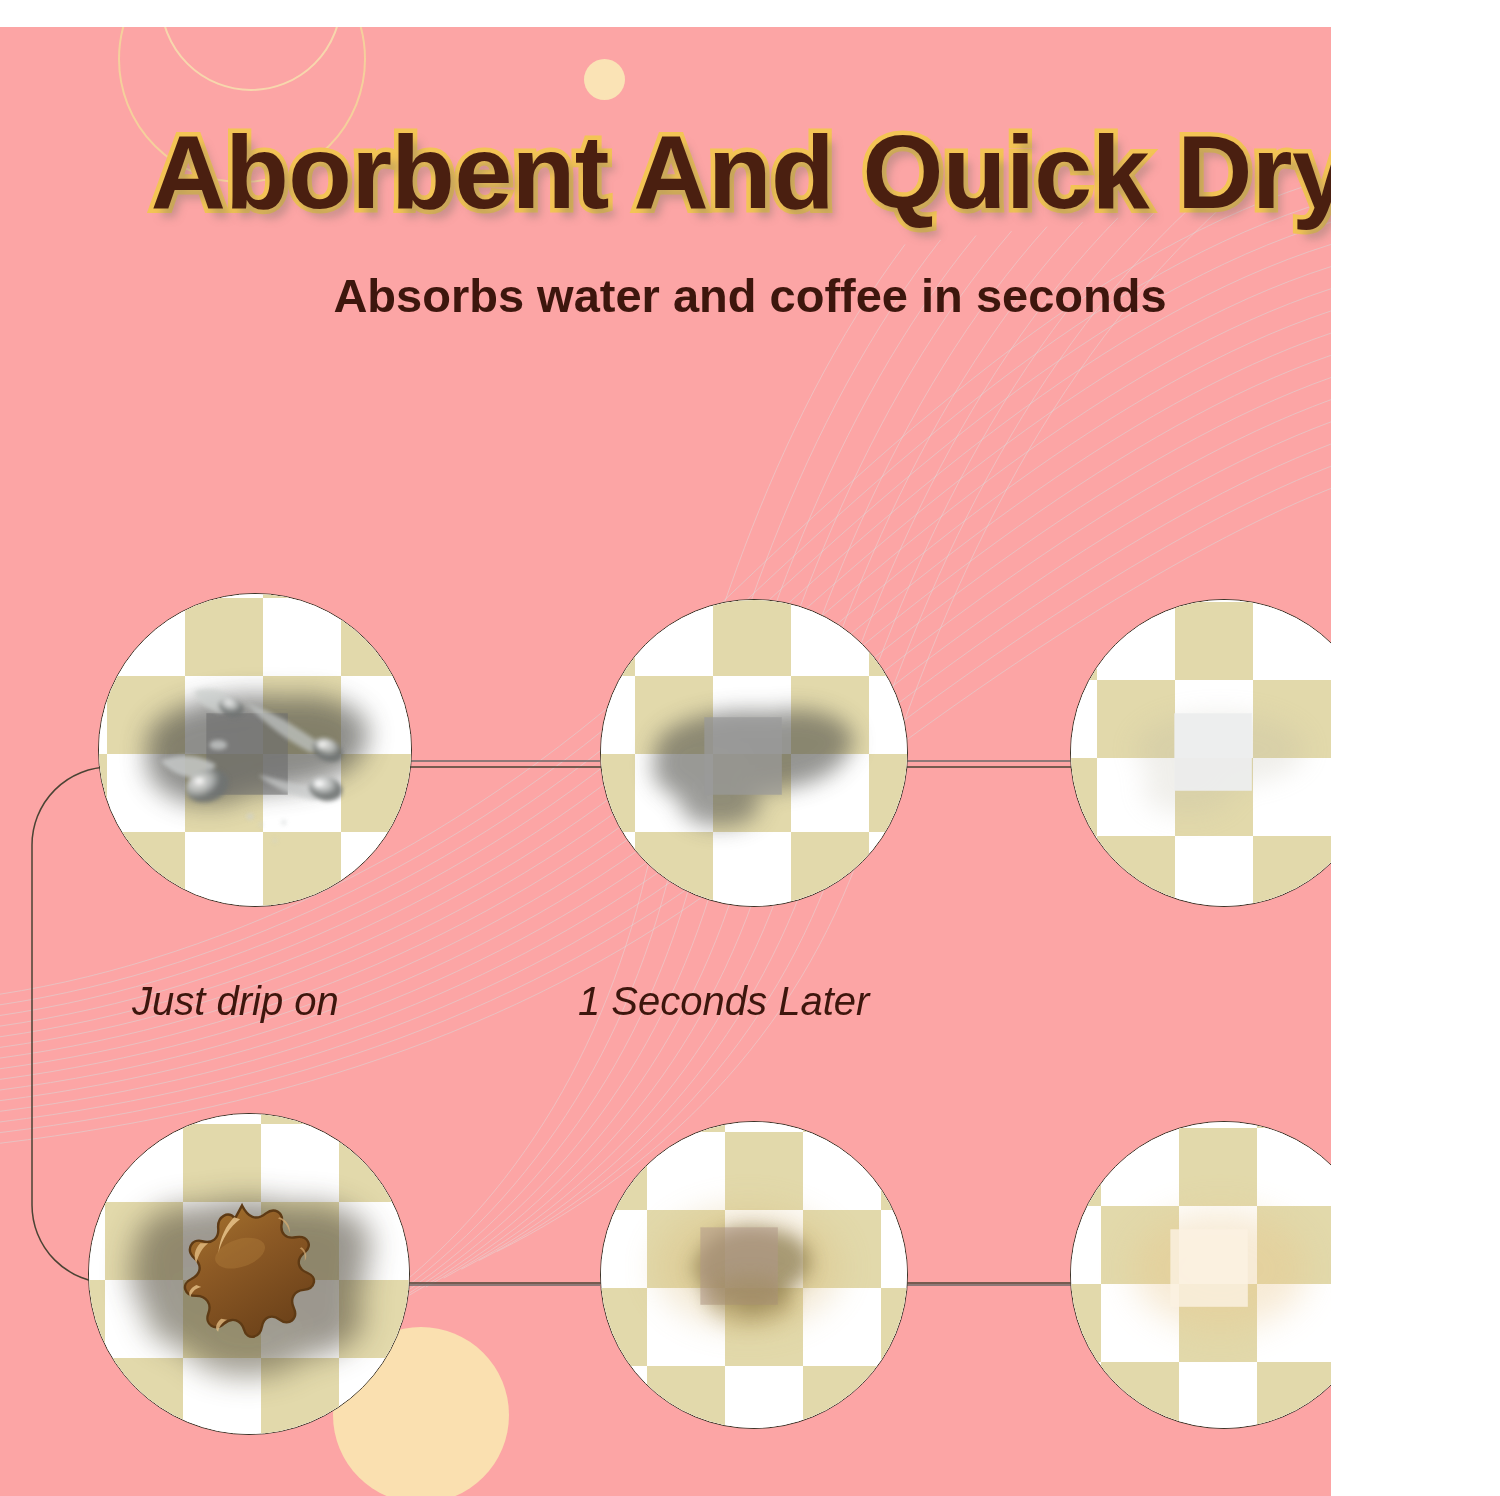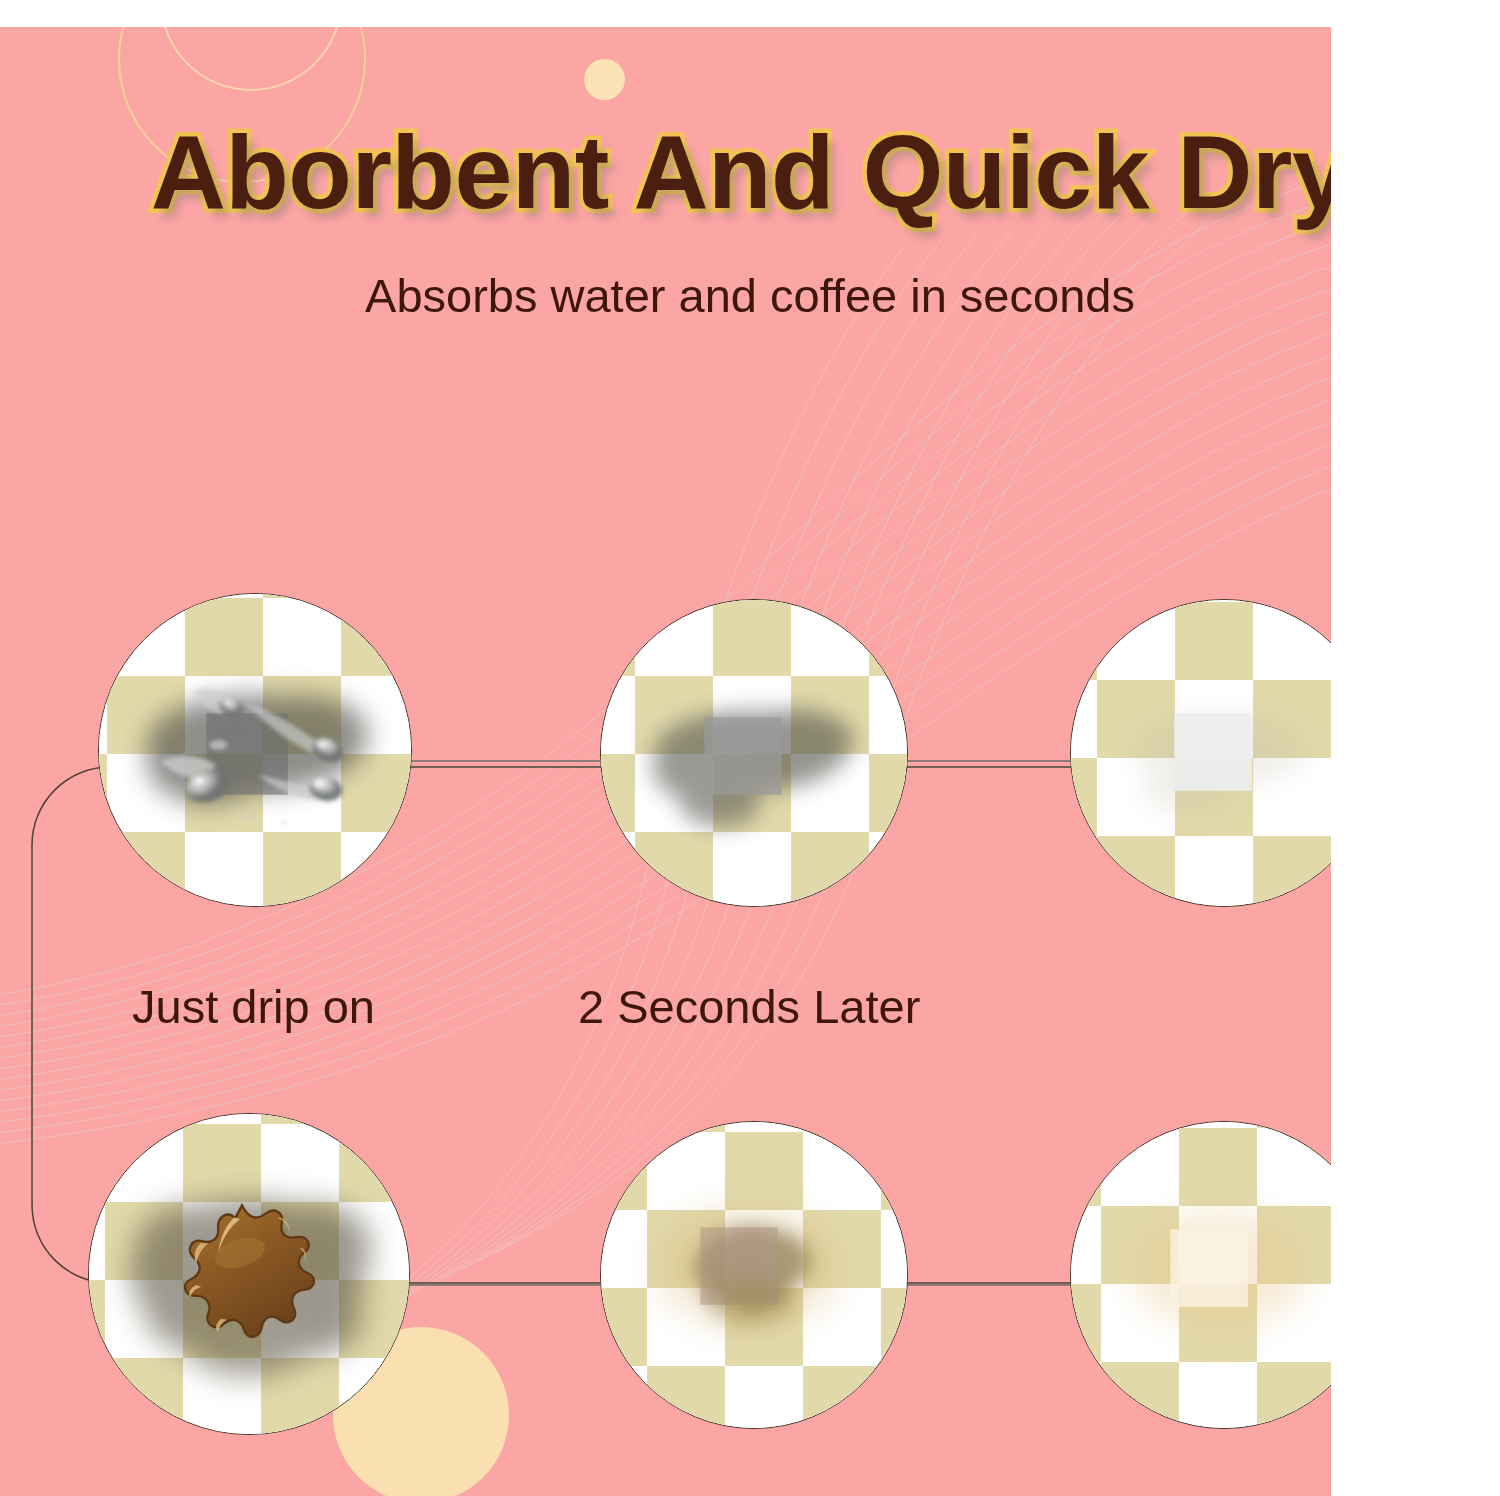--- a/index.html
+++ b/index.html
@@ -49,21 +49,21 @@
     letter-spacing: -0.5px;
     color: #4a1f10;
     -webkit-text-stroke: 9px #f3c455;
     paint-order: stroke fill;
     text-shadow: 7px 9px 9px rgba(120,110,100,.38);
     white-space: nowrap;
   }
   .subtitle {
     margin-top: 36px;
     font-size: 47px;
-    font-weight: 400;
+    font-weight: 700;
     color: #3d160d;
     white-space: nowrap;
   }
 
   
   .frame-svg { position:absolute; left:0; top:0; width:1500px; height:1496px; }
 
   
   .cell { position: absolute; }
   .circle {
@@ -79,23 +79,24 @@
       linear-gradient(45deg, #e2d9ab 25%, transparent 25%, transparent 75%, #e2d9ab 75%),
       linear-gradient(45deg, #e2d9ab 25%, transparent 25%, transparent 75%, #e2d9ab 75%);
     background-size: 156px 156px;
     background-position: 0 0, 78px 78px;
     background-color: #ffffff;
   }
   .stain { position:absolute; inset:0; }
 
   .caption {
     position: absolute;
-    font-size: 47px;
+    font-size: 40px;
     color: #3d160d;
     white-space: nowrap;
+    font-style: italic;
   }
 </style>
 </head>
 <body>
 
 <div id="stage">
 
   <svg class="bg-layer" viewBox="0 0 1500 1496" preserveAspectRatio="none">
     <g fill="none" stroke="#d8d8d8" stroke-width="1.1" opacity="0.55">
       <path d="M1500,170 C1230,250 1000,470 760,700 C540,910 260,1050 0,1090"></path>
@@ -226,21 +227,21 @@
         <g filter="url(#bl3)" opacity="0.22">
           <ellipse cx="150" cy="150" rx="86" ry="36" fill="#b8b3a0"></ellipse>
           <ellipse cx="118" cy="190" rx="46" ry="26" fill="#bcb7a4"></ellipse>
         </g>
         <rect x="104" y="114" width="78" height="78" fill="#eceded" opacity="0.96"></rect>
       </svg>
     </div>
   </div>
 
   <div class="caption" style="left:132px; top:952px;">Just drip on</div>
-  <div class="caption" style="left:578px; top:952px;">2 Seconds Later</div>
+  <div class="caption" style="left:578px; top:952px;">1 Seconds Later</div>
 
   <div class="cell" style="left:88px; top:1086px;">
     <div class="circle" style="left:0; top:0; width:322px; height:322px;">
       <div class="checker" style="background-position: 18px 12px, 96px 90px;"></div>
       <svg class="stain" viewBox="0 0 322 322">
         <defs>
           <filter id="cbl1" x="-40%" y="-40%" width="180%" height="180%">
             <feGaussianBlur stdDeviation="15"></feGaussianBlur>
           </filter>
           <linearGradient id="coffeeg" x1="0%" y1="0%" x2="60%" y2="100%">

